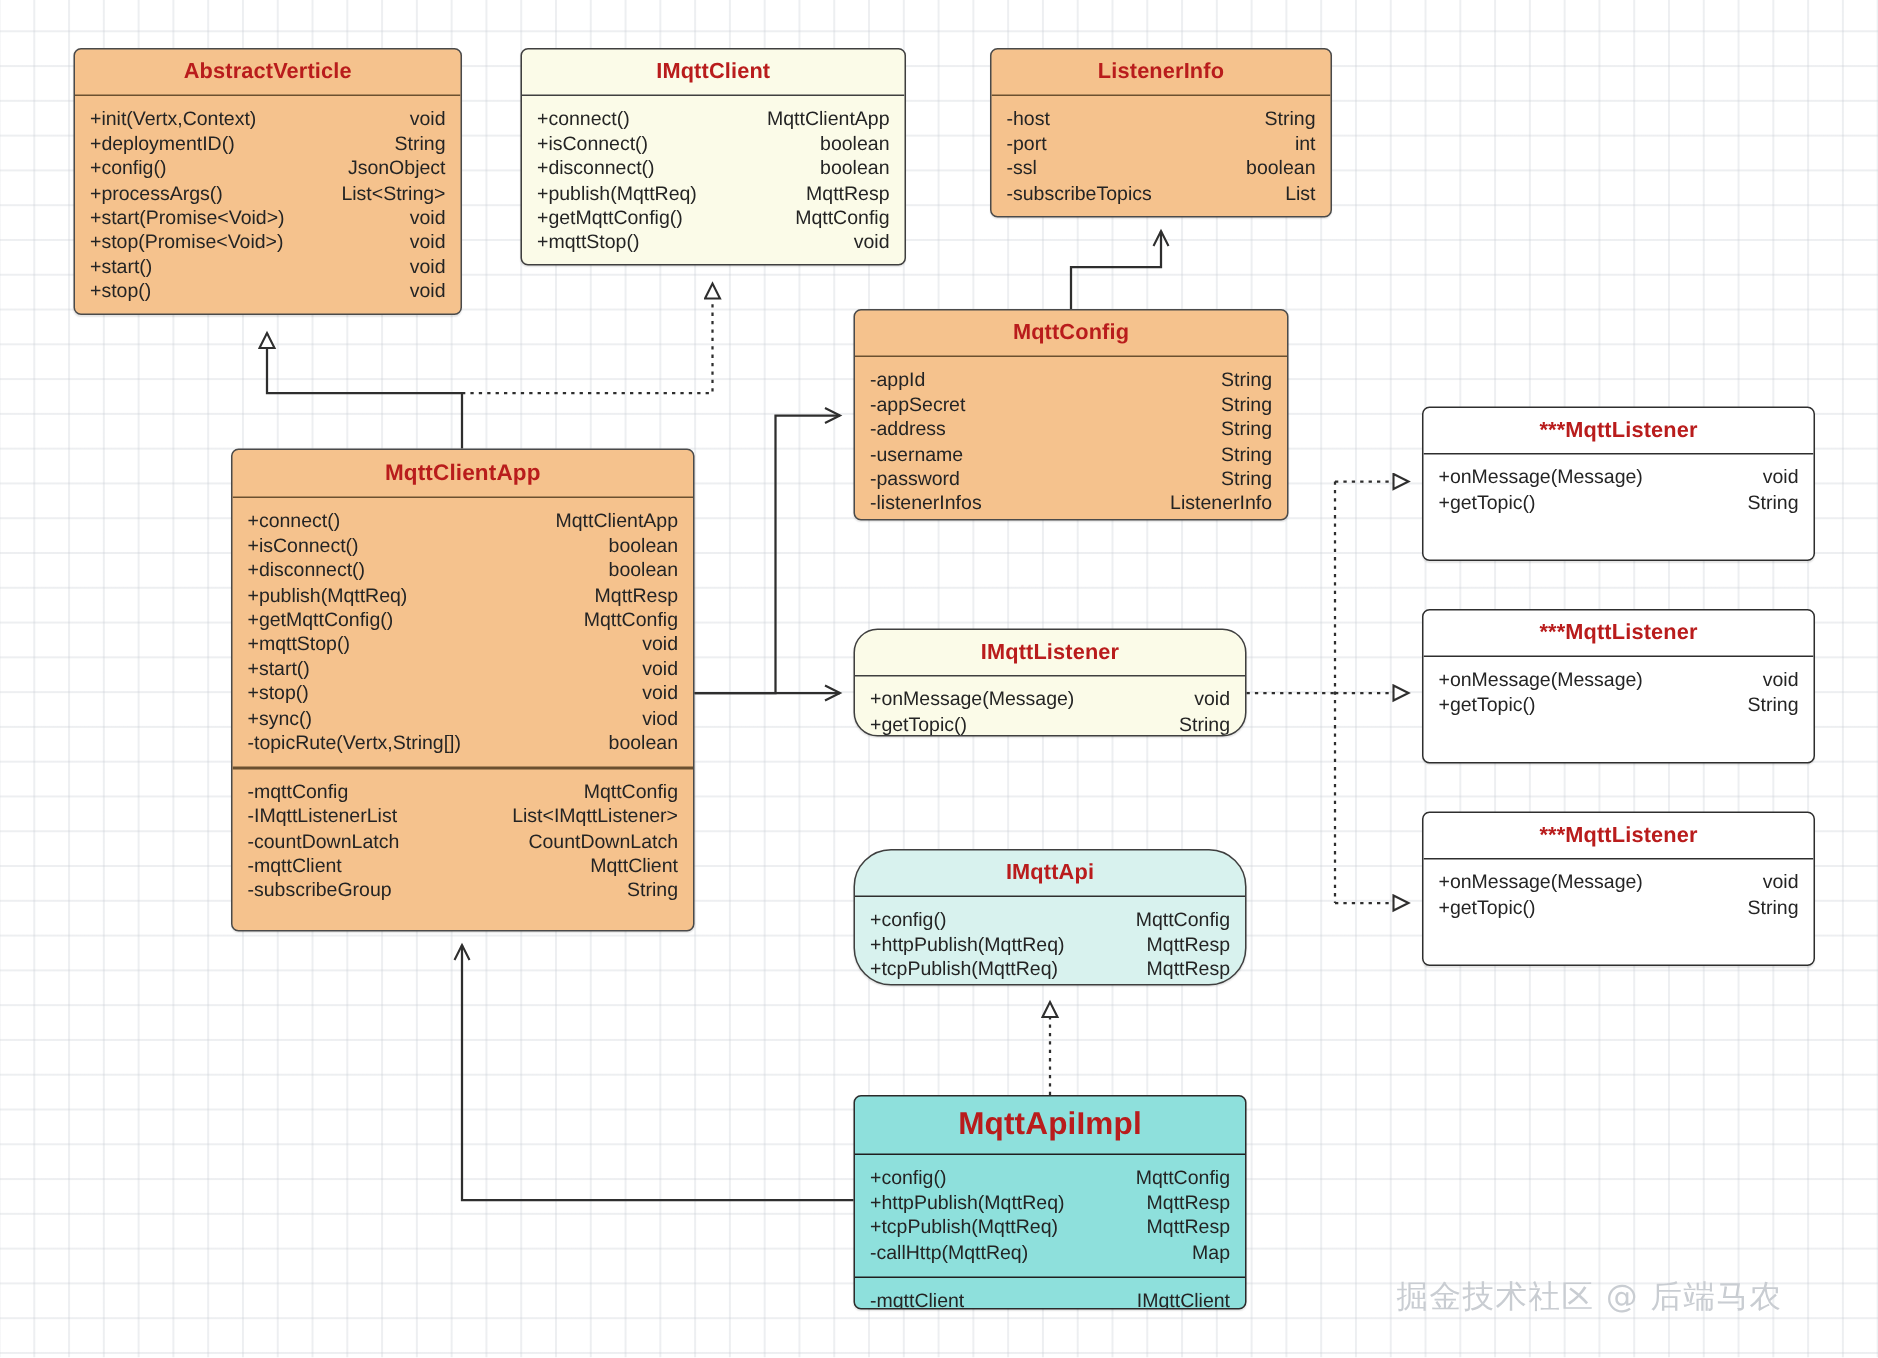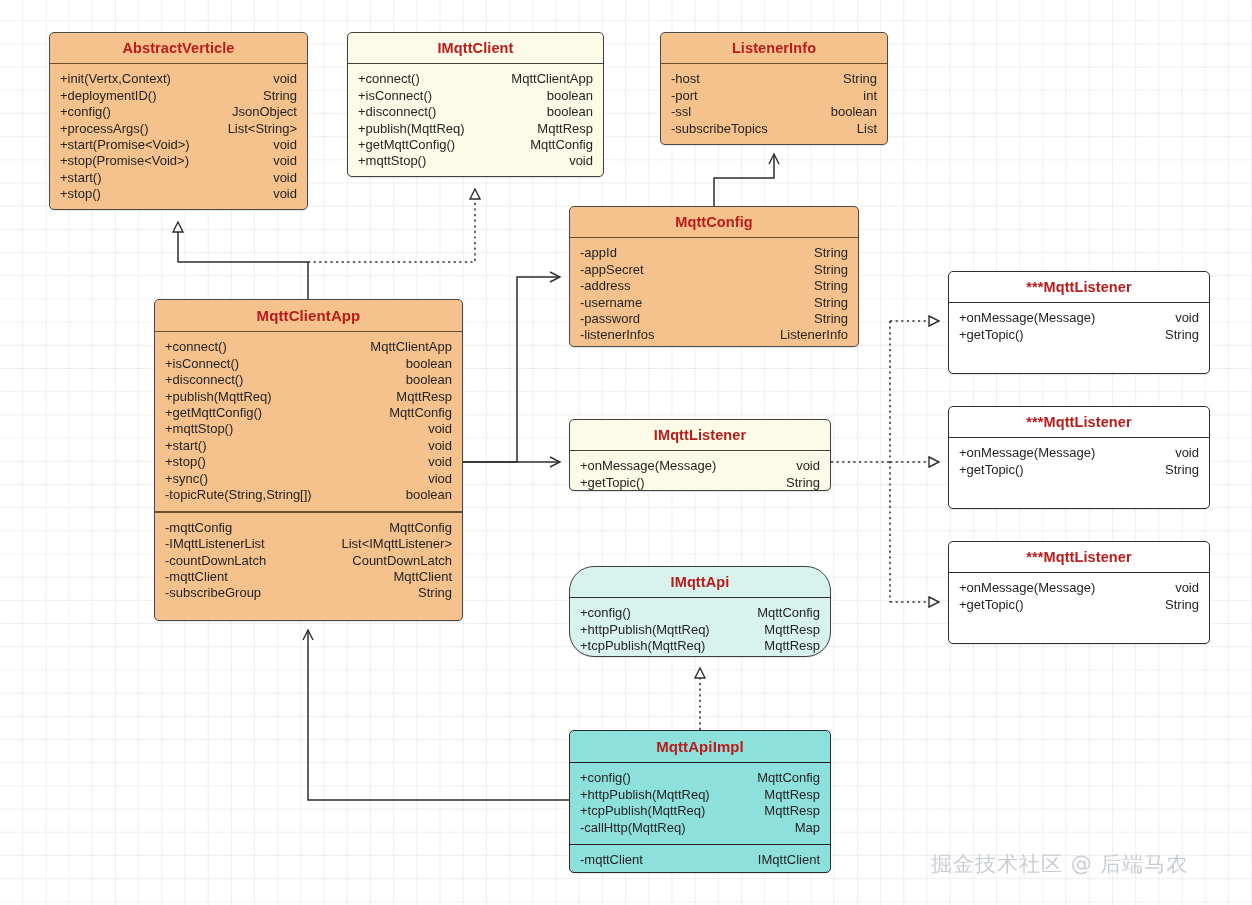--- a/index.html
+++ b/index.html
@@ -57,29 +57,29 @@
   .teal .sep{background:#1f1f1f;}
   .plain{background:#ffffff;border-color:#2e2e2e;}
   .plain .sep{background:#2e2e2e;}
 
   
   #box-abstractverticle{left:49px;top:32px;width:259px;height:178px;}
   #box-imqttclient{left:347px;top:32px;width:257px;height:145px;}
   #box-listenerinfo{left:660px;top:32px;width:228px;height:113px;}
   #box-mqttconfig{left:569px;top:206px;width:290px;height:141px;}
   #box-mqttclientapp{left:154px;top:299px;width:309px;height:322px;}
-  #box-imqttlistener{left:569px;top:419px;width:262px;height:72px;}
+  #box-imqttlistener{left:569px;top:419px;width:262px;height:72px;border-radius:16px;}
   #box-imqttapi{left:569px;top:566px;width:262px;height:91px;}
   #box-mqttapiimpl{left:569px;top:730px;width:262px;height:143px;}
   #box-listener-a{left:948px;top:271px;width:262px;height:103px;}
   #box-listener-b{left:948px;top:406px;width:262px;height:103px;}
   #box-listener-c{left:948px;top:541px;width:262px;height:103px;}
 
   #box-mqttclientapp .title{font-size:15px;}
-  #box-mqttapiimpl .title{font-size:15px;}
+  #box-mqttapiimpl .title{font-size:21px;}
 
   .watermark{
     position:absolute;left:931px;top:850px;
     font-size:21px;color:#c9cdd2;
     font-family:"DejaVu Sans","Liberation Sans",sans-serif;
     letter-spacing:1px;white-space:nowrap;
   }
 </style>
 </head>
 <body>
@@ -299,21 +299,21 @@
         </div>
         <div class="row">
           <span class="nm">+stop()</span>
           <span class="ty">void</span>
         </div>
         <div class="row">
           <span class="nm">+sync()</span>
           <span class="ty">viod</span>
         </div>
         <div class="row">
-          <span class="nm">-topicRute(String,String[])</span>
+          <span class="nm">-topicRute(Vertx,String[])</span>
           <span class="ty">boolean</span>
         </div>
       </div>
     <div class="sep"></div>
     <div class="compartment">
         <div class="row">
           <span class="nm">-mqttConfig</span>
           <span class="ty">MqttConfig</span>
         </div>
         <div class="row">

